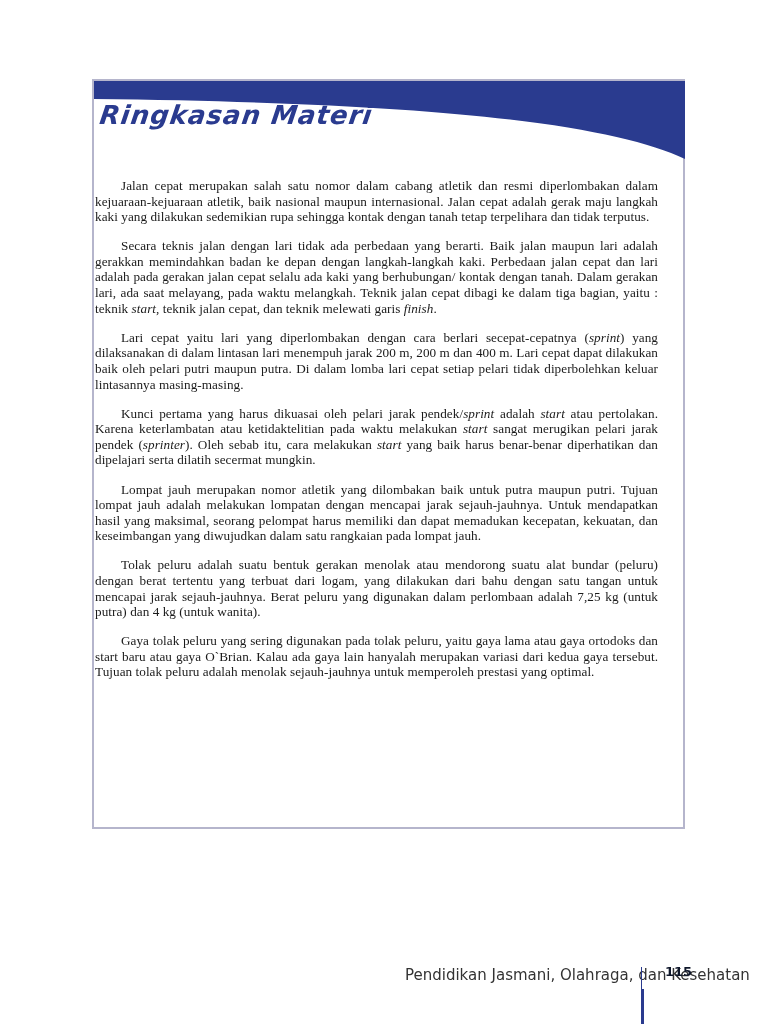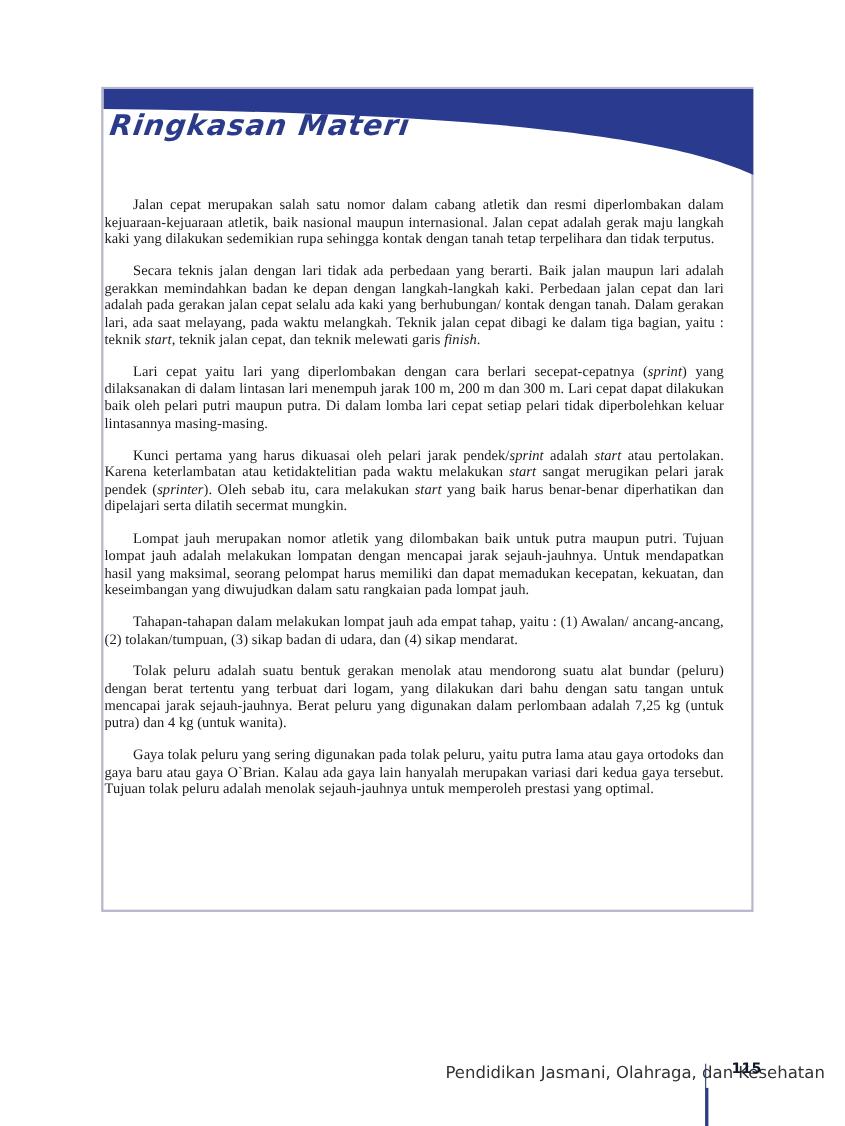--- a/index.html
+++ b/index.html
@@ -106,25 +106,24 @@
   <div class="header-band">
     <svg width="591" height="80" viewBox="0 0 591 80">
       <path d="M0,0 L591,0 L591,78 C520,45 360,22 0,18 Z" fill="#2a3b8f"></path>
     </svg>
   </div>
   <div class="title">Ringkasan Materi</div>
 
   <div class="content">
     <p class="para"><span>Jalan cepat merupakan salah satu nomor dalam cabang atletik dan resmi diperlombakan dalam kejuaraan-kejuaraan atletik, baik nasional maupun internasional. Jalan cepat adalah gerak maju langkah kaki yang dilakukan sedemikian rupa sehingga kontak dengan tanah tetap terpelihara dan tidak terputus.</span></p>
     <p class="para"><span>Secara teknis jalan dengan lari tidak ada perbedaan yang berarti. Baik jalan maupun lari adalah gerakkan memindahkan badan ke depan dengan langkah-langkah kaki. Perbedaan jalan cepat dan lari adalah pada gerakan jalan cepat selalu ada kaki yang berhubungan/ kontak dengan tanah. Dalam gerakan lari, ada saat melayang, pada waktu melangkah. Teknik jalan cepat dibagi ke dalam tiga bagian, yaitu : teknik </span><em>start</em><span>, teknik jalan cepat, dan teknik melewati garis </span><em>finish</em><span>.</span></p>
-    <p class="para"><span>Lari cepat yaitu lari yang diperlombakan dengan cara berlari secepat-cepatnya (</span><em>sprint</em><span>) yang dilaksanakan di dalam lintasan lari menempuh jarak 100 m, 200 m dan 300 m. Lari cepat dapat dilakukan baik oleh pelari putri maupun putra. Di dalam lomba lari cepat setiap pelari tidak diperbolehkan keluar lintasannya masing-masing.</span></p>
+    <p class="para"><span>Lari cepat yaitu lari yang diperlombakan dengan cara berlari secepat-cepatnya (</span><em>sprint</em><span>) yang dilaksanakan di dalam lintasan lari menempuh jarak 200 m, 200 m dan 400 m. Lari cepat dapat dilakukan baik oleh pelari putri maupun putra. Di dalam lomba lari cepat setiap pelari tidak diperbolehkan keluar lintasannya masing-masing.</span></p>
     <p class="para"><span>Kunci pertama yang harus dikuasai oleh pelari jarak pendek/</span><em>sprint</em><span> adalah </span><em>start</em><span> atau pertolakan. Karena keterlambatan atau ketidaktelitian pada waktu melakukan </span><em>start</em><span> sangat merugikan pelari jarak pendek (</span><em>sprinter</em><span>). Oleh sebab itu, cara melakukan </span><em>start</em><span> yang baik harus benar-benar diperhatikan dan dipelajari serta dilatih secermat mungkin.</span></p>
     <p class="para"><span>Lompat jauh merupakan nomor atletik yang dilombakan baik untuk putra maupun putri.  Tujuan lompat jauh adalah melakukan lompatan dengan mencapai jarak sejauh-jauhnya. Untuk mendapatkan hasil yang maksimal, seorang pelompat harus memiliki dan dapat memadukan kecepatan, kekuatan, dan keseimbangan yang diwujudkan dalam satu rangkaian pada lompat jauh.</span></p>
-    <p class="para"><span>Tahapan-tahapan dalam melakukan lompat jauh ada empat tahap, yaitu : (1) Awalan/ ancang-ancang, (2) tolakan/tumpuan, (3) sikap badan di udara, dan (4) sikap mendarat.</span></p>
     <p class="para"><span>Tolak peluru adalah suatu bentuk gerakan menolak atau mendorong suatu alat bundar (peluru) dengan berat tertentu yang terbuat dari logam, yang dilakukan dari bahu dengan satu tangan untuk mencapai jarak sejauh-jauhnya.  Berat peluru yang digunakan dalam perlombaan adalah 7,25 kg (untuk putra) dan 4 kg (untuk wanita).</span></p>
-    <p class="para"><span>Gaya tolak peluru yang sering digunakan pada tolak peluru, yaitu putra lama atau gaya ortodoks dan gaya baru atau gaya O`Brian. Kalau ada gaya lain hanyalah merupakan variasi dari kedua gaya tersebut. Tujuan tolak peluru adalah menolak sejauh-jauhnya untuk memperoleh prestasi yang optimal.</span></p>
+    <p class="para"><span>Gaya tolak peluru yang sering digunakan pada tolak peluru, yaitu gaya lama atau gaya ortodoks dan start baru atau gaya O`Brian. Kalau ada gaya lain hanyalah merupakan variasi dari kedua gaya tersebut. Tujuan tolak peluru adalah menolak sejauh-jauhnya untuk memperoleh prestasi yang optimal.</span></p>
   </div>
 </div>
 
 <div class="footer-text">Pendidikan Jasmani, Olahraga, dan Kesehatan</div>
 <div class="footer-line-thin"></div>
 <div class="footer-line-thick"></div>
 <div class="page-number">115</div>
 
 </body></html>

